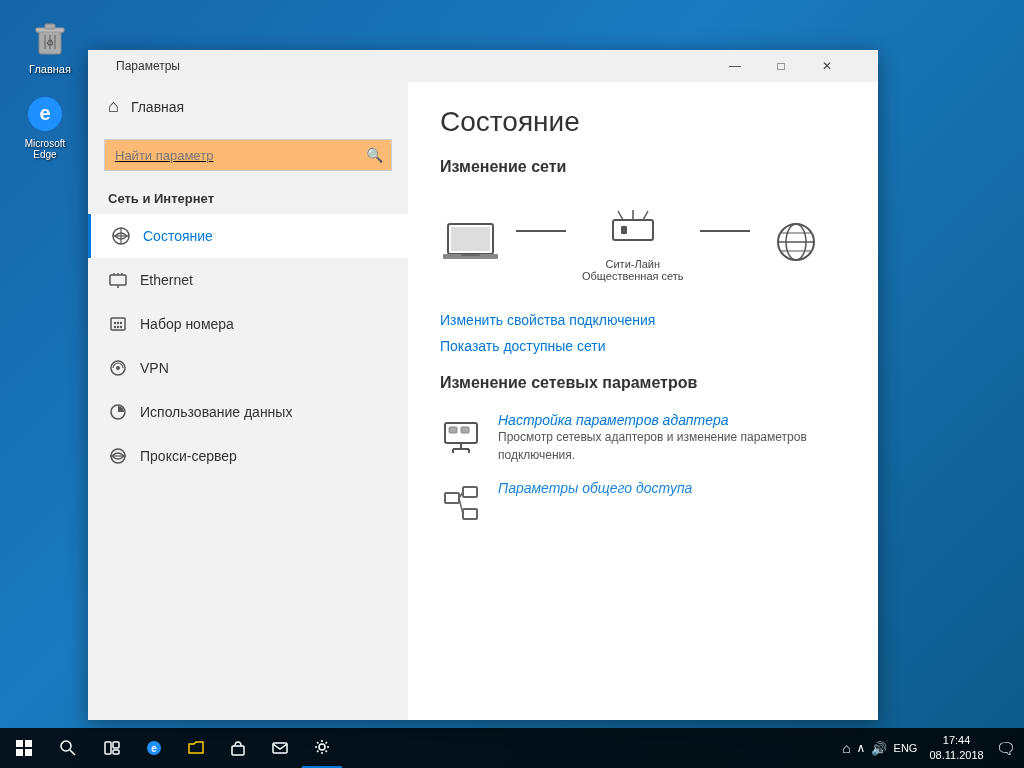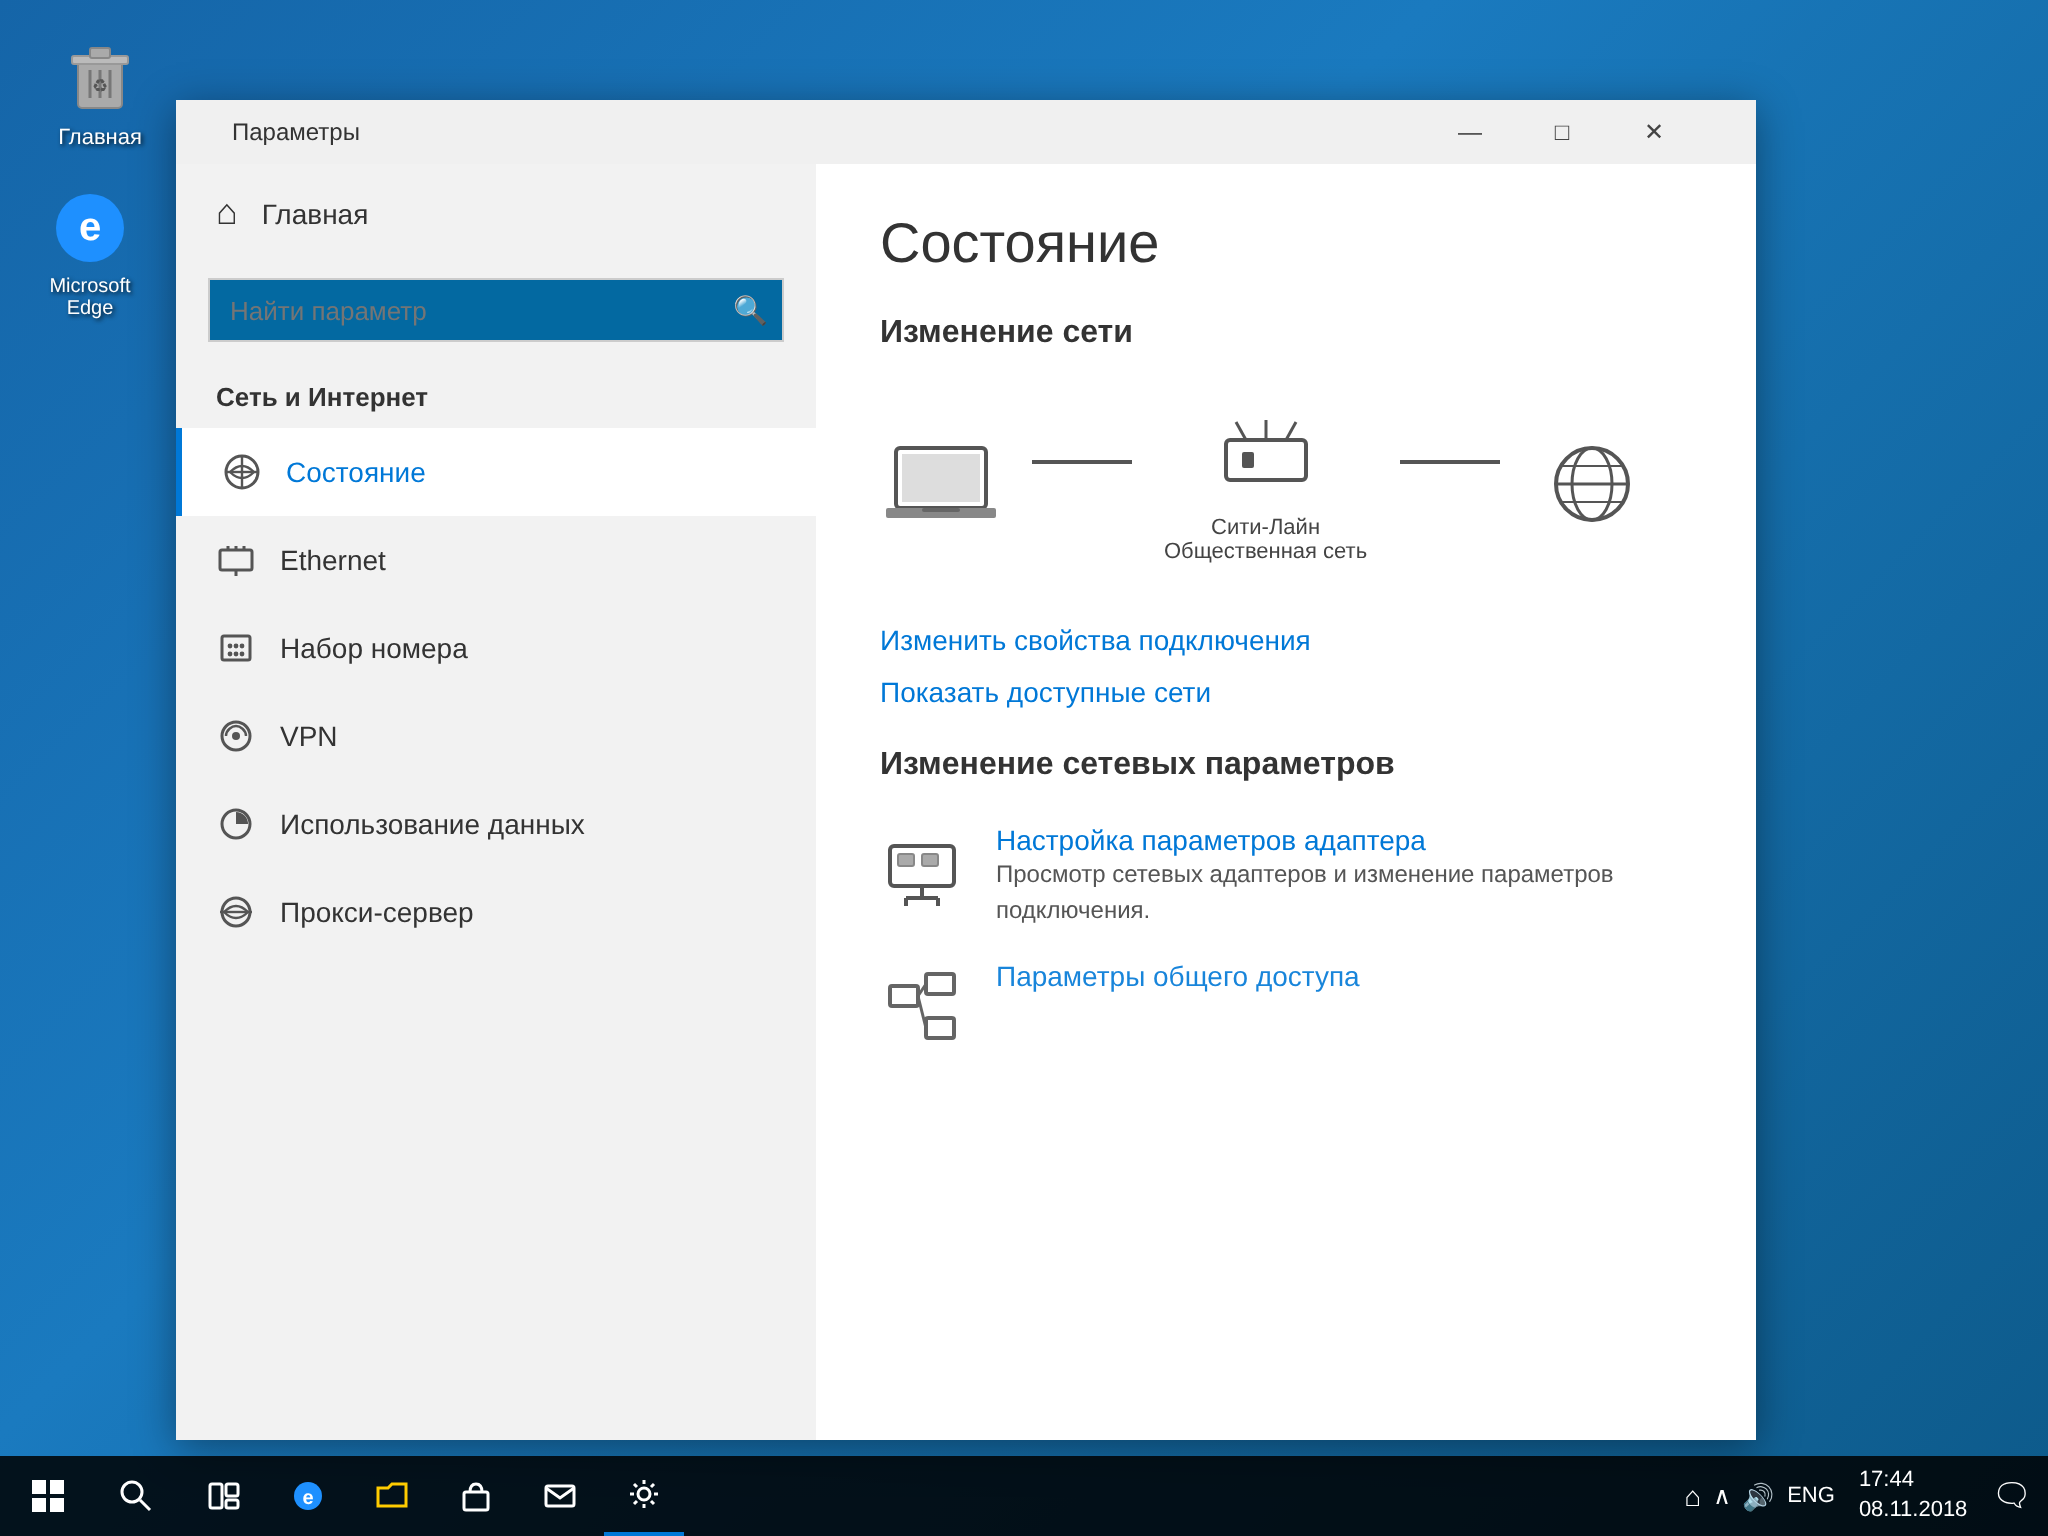--- a/index.html
+++ b/index.html
@@ -104,21 +104,21 @@
       padding-right: 8px;
     }
     .taskbar-systray {
       display: flex;
       align-items: center;
       gap: 6px;
     }
     .taskbar-clock {
       color: white;
       font-size: 11px;
-      text-align: left;
+      text-align: center;
       line-height: 1.4;
       padding: 0 8px;
     }
 
     
     .window {
       position: absolute;
       top: 50px;
       left: 88px;
       width: 790px;
@@ -184,24 +184,25 @@
       color: #333;
     }
     .sidebar-search {
       margin: 8px 16px;
       position: relative;
     }
     .sidebar-search input {
       width: 100%;
       height: 32px;
       border: 1px solid #ccc;
-      background: #0369a1;
+      background: #fdba74;
       padding: 0 32px 0 10px;
       font-size: 13px;
       outline: none;
+      text-decoration: underline;
     }
     .sidebar-search .search-icon {
       position: absolute;
       right: 8px;
       top: 50%;
       transform: translateY(-50%);
       color: #666;
       font-size: 14px;
     }
     .sidebar-section-title {
@@ -326,20 +327,21 @@
       align-items: center;
       justify-content: center;
       flex-shrink: 0;
       margin-top: 2px;
     }
     .adapter-info .adapter-title {
       font-size: 14px;
       color: #0078d7;
       cursor: pointer;
       font-weight: 500;
+      font-style: italic;
     }
     .adapter-info .adapter-desc {
       font-size: 12px;
       color: #555;
       line-height: 1.5;
       max-width: 350px;
     }
 
     
     svg { overflow: visible; }

